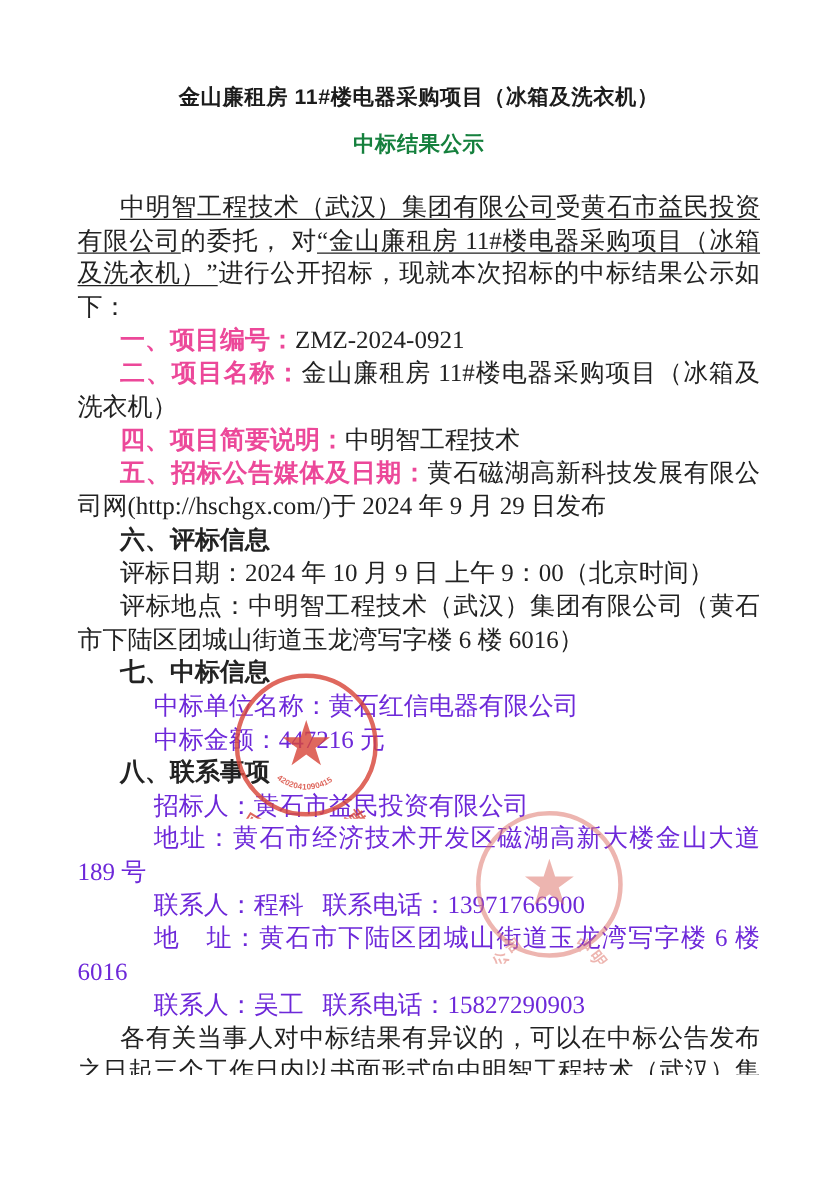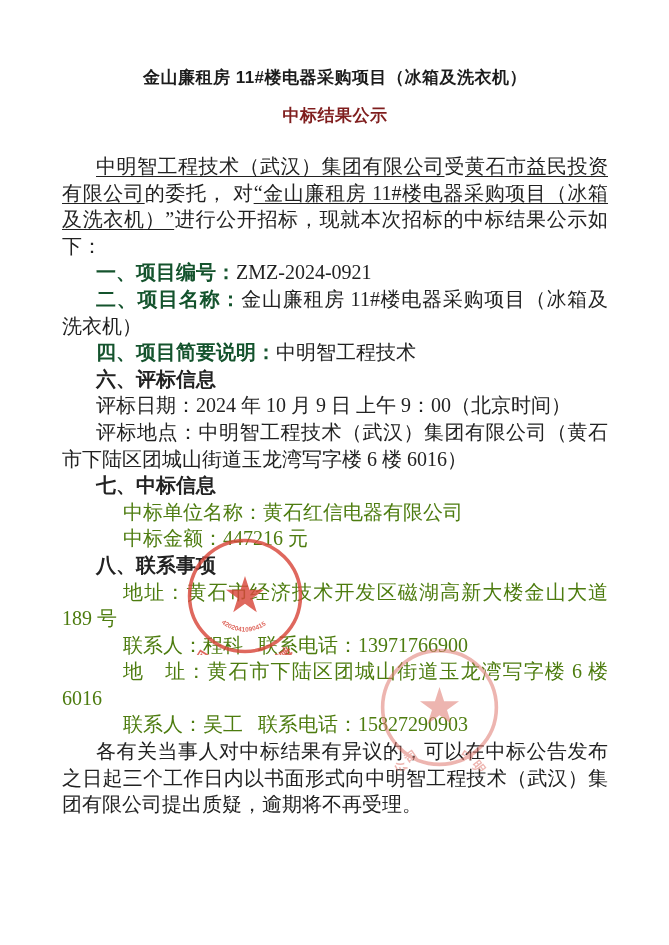--- a/index.html
+++ b/index.html
@@ -25,38 +25,38 @@
     color: #1c1c1c;
   }
   .t2 {
     margin: 14px 0 0 0;
     text-align: center;
     font-family: Liberation Serif, serif;
     font-weight: bold;
     font-size: 17px;
     letter-spacing: 0.5px;
     line-height: 24px;
-    color: #7f1d1d;
+    color: #15803d;
   }
   .body-text { margin-top: 25px; }
   p.ln {
     margin: 0;
     font-size: 20px;
     line-height: 26.6px;
     color: #222222;
     text-align: justify;
   }
   .ind2 { text-indent: 34px; }   
   .ind4 { text-indent: 61px; }   
   .hdr  {
     font-family: "Liberation Sans", sans-serif;
     font-weight: bold;
-    color: #14532d;
+    color: #ec4899;
   }
-  .grey, .grey span { color: #4d7c0f; }
+  .grey, .grey span { color: #6d28d9; }
   .u { text-decoration: underline; text-underline-offset: 3px; text-decoration-thickness: 1px; }
   .pair { display: inline-block; min-width: 135px; text-indent: 0; }
   
   .stamp { position: absolute; pointer-events: none; }
   .stamp1 { left: 186px; top: 537px; width: 118px; height: 118px; color: #d8473b; opacity: 0.82; }
   .stamp2 { left: 379px; top: 644px; width: 121px; height: 127px; color: #e07a70; opacity: 0.55; }
   .stamp svg { width: 100%; height: 100%; }
   .stamp text {
     font-family: "Liberation Sans", sans-serif;
     font-weight: bold;
@@ -74,35 +74,37 @@
   <div class="body-text">
 
     <p class="ln ind2"><span class="u">中明智工程技术（武汉）集团有限公司</span><span>受</span><span class="u">黄石市益民投资有限公司</span><span>的委托， 对</span><span class="u">“金山廉租房 11#楼电器采购项目（冰箱及洗衣机）”</span><span>进行公开招标，现就本次招标的中标结果公示如下：</span></p>
 
     <p class="ln ind2"><span class="hdr">一、项目编号：</span><span>ZMZ-2024-0921</span></p>
 
     <p class="ln ind2"><span class="hdr">二、项目名称：</span><span>金山廉租房 11#楼电器采购项目（冰箱及洗衣机）</span></p>
 
     <p class="ln ind2"><span class="hdr">四、项目简要说明：</span><span>中明智工程技术</span></p>
 
+    <p class="ln ind2"><span class="hdr">五、招标公告媒体及日期：</span><span>黄石磁湖高新科技发展有限公司网(http://hschgx.com/)于 2024 年 9 月 29 日发布</span></p>
 
     <p class="ln ind2 hdr">六、评标信息</p>
 
     <p class="ln ind2"><span>评标日期：</span><span>2024 年 10 月 9 日  上午 9：00（北京时间）</span></p>
 
     <p class="ln ind2"><span>评标地点：</span><span>中明智工程技术（武汉）集团有限公司（黄石市下陆区团城山街道玉龙湾写字楼 6 楼 6016）</span></p>
 
     <p class="ln ind2 hdr">七、中标信息</p>
 
     <p class="ln ind4 grey"><span>中标单位名称：</span><span>黄石红信电器有限公司</span></p>
 
     <p class="ln ind4 grey"><span>中标金额：</span><span>447216 元</span></p>
 
     <p class="ln ind2 hdr">八、联系事项</p>
 
+    <p class="ln ind4 grey"><span>招标人：</span><span>黄石市益民投资有限公司</span></p>
 
     <p class="ln ind4 grey"><span>地址：</span><span>黄石市经济技术开发区磁湖高新大楼金山大道 189 号</span></p>
 
     <p class="ln ind4 grey"><span class="pair"><span>联系人：</span><span>程科</span></span><span>联系电话：</span><span>13971766900</span></p>
 
 
     <p class="ln ind4 grey"><span>地　址：</span><span>黄石市下陆区团城山街道玉龙湾写字楼 6 楼 6016</span></p>
 
     <p class="ln ind4 grey"><span class="pair"><span>联系人：</span><span>吴工</span></span><span>联系电话：</span><span>15827290903</span></p>
 

